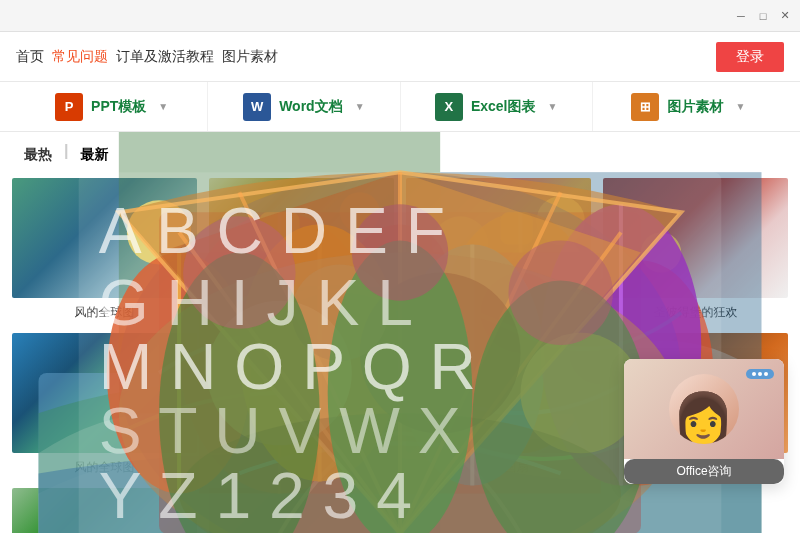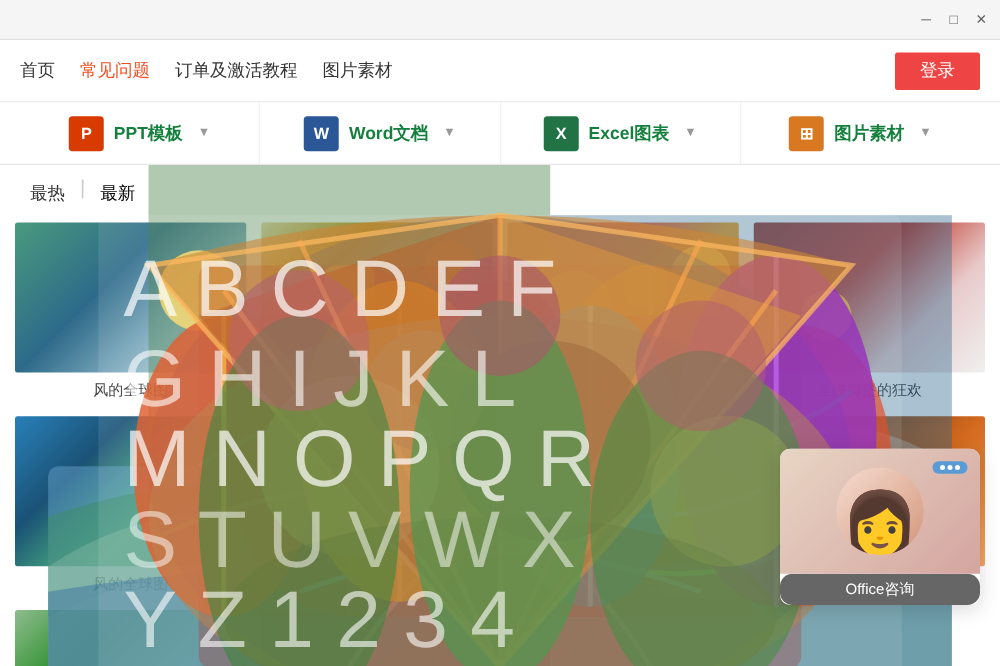--- a/index.html
+++ b/index.html
@@ -41,21 +41,21 @@
     .logo-grid {
       width: 22px; height: 22px;
       display: grid; grid-template-columns: 1fr 1fr; gap: 2px;
     }
     .logo-grid span { display: block; }
     .logo-grid span:nth-child(1) { background: #f25022; }
     .logo-grid span:nth-child(2) { background: #7fba00; }
     .logo-grid span:nth-child(3) { background: #00a4ef; }
     .logo-grid span:nth-child(4) { background: #ffb900; }
     .logo-text { font-size: 16px; color: #333; font-weight: 500; }
-    .nav-links { display: flex; gap: 20px; flex: 1; }
+    .nav-links { display: flex; gap: 8px; flex: 1; }
     .nav-link {
       font-size: 14px; color: #333; cursor: pointer; padding: 4px 0;
       text-decoration: none;
     }
     .nav-link.active { color: #f25022; }
     .login-btn {
       background: #ef4444; color: #fff;
       border: none; padding: 6px 20px;
       font-size: 14px; cursor: pointer; border-radius: 2px;
     }
@@ -81,20 +81,21 @@
     .cat-icon-excel { width: 28px; height: 28px; background: #217346; display: flex; align-items: center; justify-content: center; color: #fff; font-weight: bold; font-size: 13px; border-radius: 3px; }
     .cat-icon-img { width: 28px; height: 28px; background: #d87922; display: flex; align-items: center; justify-content: center; color: #fff; font-weight: bold; font-size: 13px; border-radius: 3px; }
     .cat-label { font-size: 14px; color: #15803d; font-weight: bold; }
     .cat-arrow { font-size: 10px; color: #999; margin-left: 4px; }
 
     
     .filter-tabs {
       display: flex; align-items: flex-start;
       padding: 10px 16px;
       gap: 0;
+      font-weight: bold;
     }
     .filter-tab {
       font-size: 14px; color: #333; cursor: pointer;
       padding: 4px 8px;
     }
     .filter-tab.active { color: #000000; }
     .filter-divider { color: #ccc; margin: 0 4px; }
 
     
     .content-grid {

